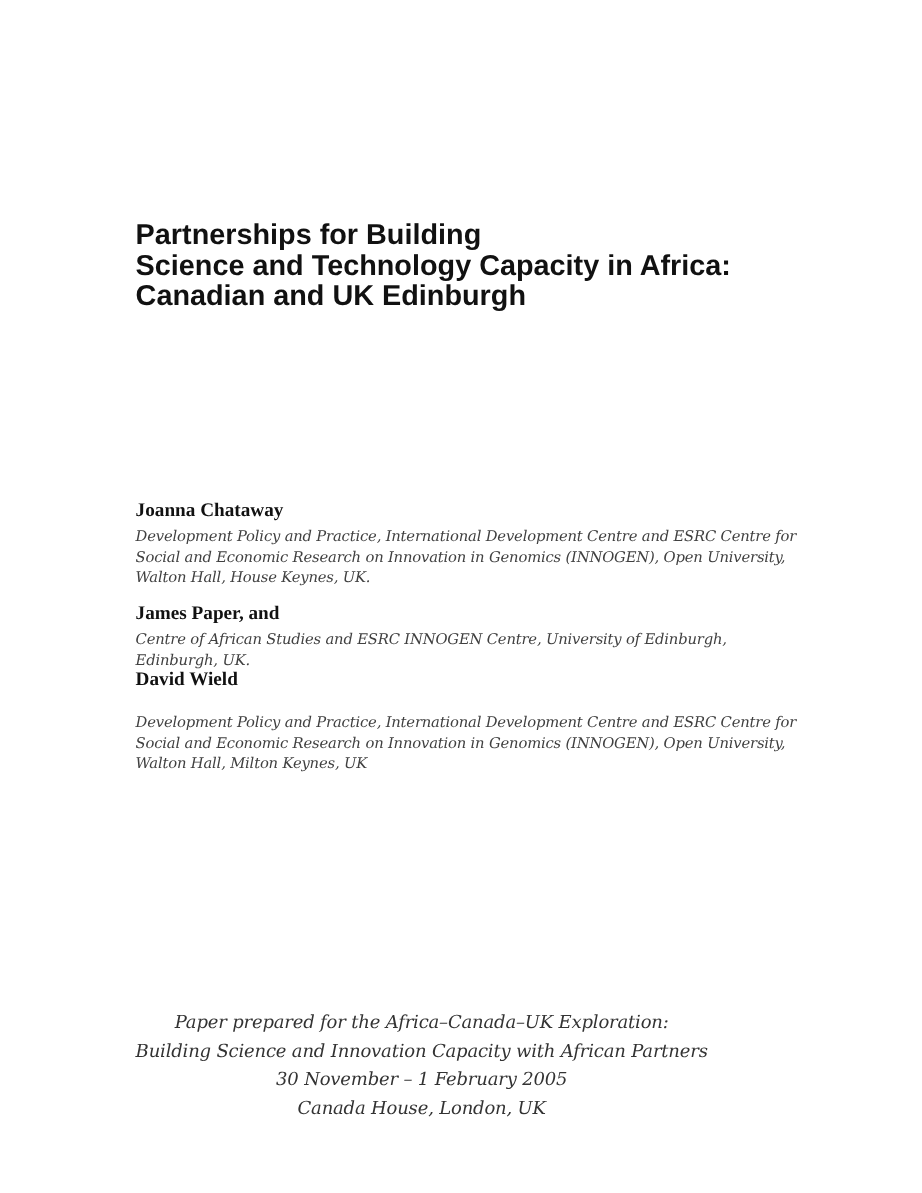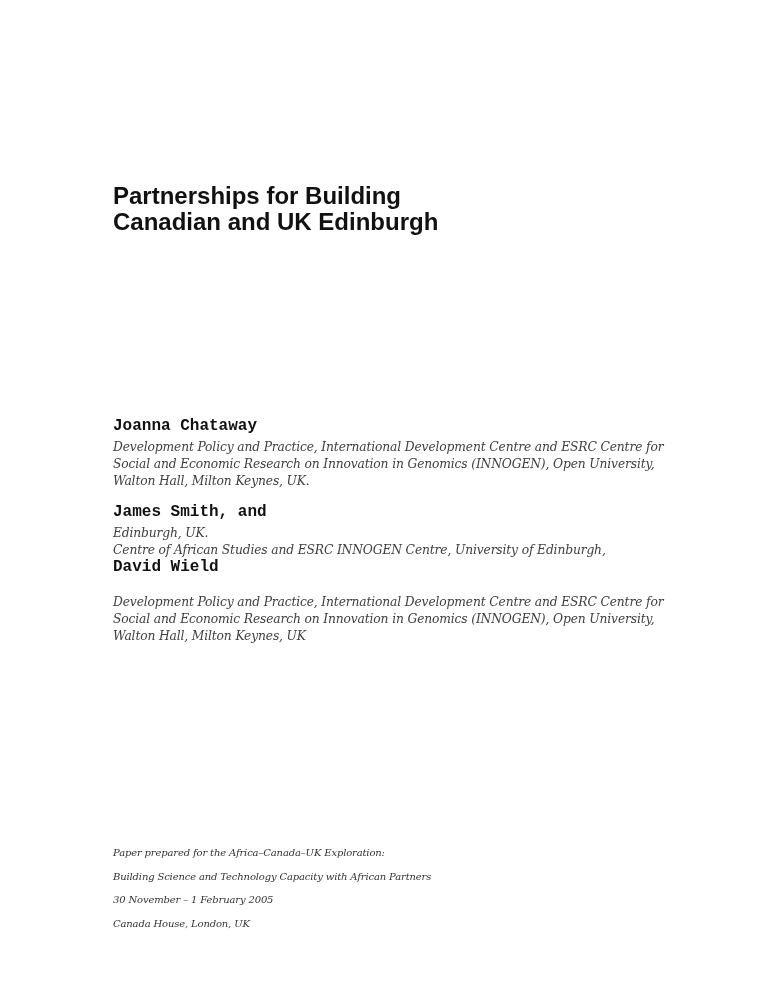--- a/index.html
+++ b/index.html
@@ -35,21 +35,21 @@
       letter-spacing: 0px;
     }
     .title-line {
       display: block;
       white-space: nowrap;
     }
     .author {
       position: absolute;
       left: 113px;
       margin: 0;
-      font-family: Liberation Mono, monospace;
+      font-family: Liberation Serif, serif;
       font-weight: bold;
       font-size: 16px;
       line-height: 18px;
       color: #111111;
       white-space: nowrap;
     }
     .affil {
       position: absolute;
       left: 113px;
       margin: 0;
@@ -63,60 +63,62 @@
     .affil-line {
       display: block;
       white-space: nowrap;
     }
     .footer {
       position: absolute;
       left: 113px;
       top: 830px;
       font-family: "DejaVu Serif", serif;
       font-style: italic;
-      font-size: 10px;
+      font-size: 15px;
       color: #333333;
       letter-spacing: -0.15px;
+      text-align: center;
     }
     .footer-line {
       display: block;
       white-space: nowrap;
       line-height: 23.5px;
     }
   </style>
 </head>
 <body>
 
 <div class="page">
 
   <h1 class="title">
     <span class="title-line">Partnerships for Building</span>
+    <span class="title-line">Science and Technology Capacity in Africa:</span>
     <span class="title-line">Canadian and UK Edinburgh</span>
   </h1>
 
   <h2 class="author" style="top:406px;">Joanna Chataway</h2>
   <div class="affil" style="top:428px;">
     <span class="affil-line">Development Policy and Practice, International Development Centre and ESRC Centre for</span>
     <span class="affil-line">Social and Economic Research on Innovation in Genomics (INNOGEN), Open University,</span>
-    <span class="affil-line">Walton Hall, Milton Keynes, UK.</span>
+    <span class="affil-line">Walton Hall, House Keynes, UK.</span>
   </div>
 
-  <h2 class="author" style="top:492px;">James Smith, and</h2>
+  <h2 class="author" style="top:492px;">James Paper, and</h2>
   <div class="affil" style="top:514px;">
+    <span class="affil-line">Centre of African Studies and ESRC INNOGEN Centre, University of Edinburgh,</span>
     <span class="affil-line">Edinburgh, UK.</span>
-    <span class="affil-line">Centre of African Studies and ESRC INNOGEN Centre, University of Edinburgh,</span>
   </div>
 
   <h2 class="author" style="top:547px;">David Wield</h2>
   <div class="affil" style="top:583px;">
     <span class="affil-line">Development Policy and Practice, International Development Centre and ESRC Centre for</span>
     <span class="affil-line">Social and Economic Research on Innovation in Genomics (INNOGEN), Open University,</span>
     <span class="affil-line">Walton Hall, Milton Keynes, UK</span>
   </div>
 
   <div class="footer">
     <span class="footer-line">Paper prepared for the Africa–Canada–UK Exploration:</span>
-    <span class="footer-line">Building Science and Technology Capacity with African Partners</span>
+    <span class="footer-line">Building Science and Innovation Capacity with African Partners</span>
     <span class="footer-line">30 November – 1 February 2005</span>
     <span class="footer-line">Canada House, London, UK</span>
   </div>
 
 </div>
 
 </body></html>

